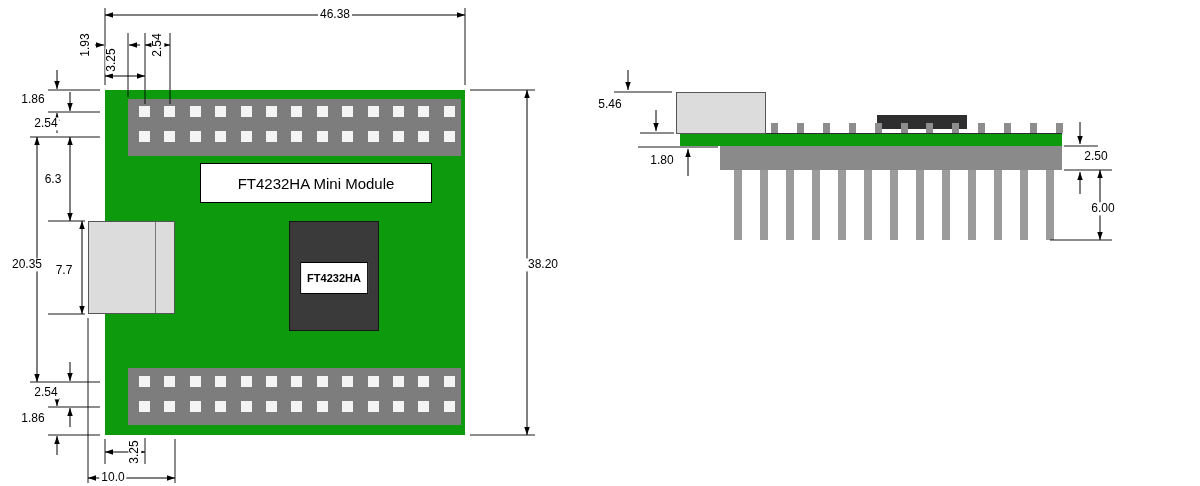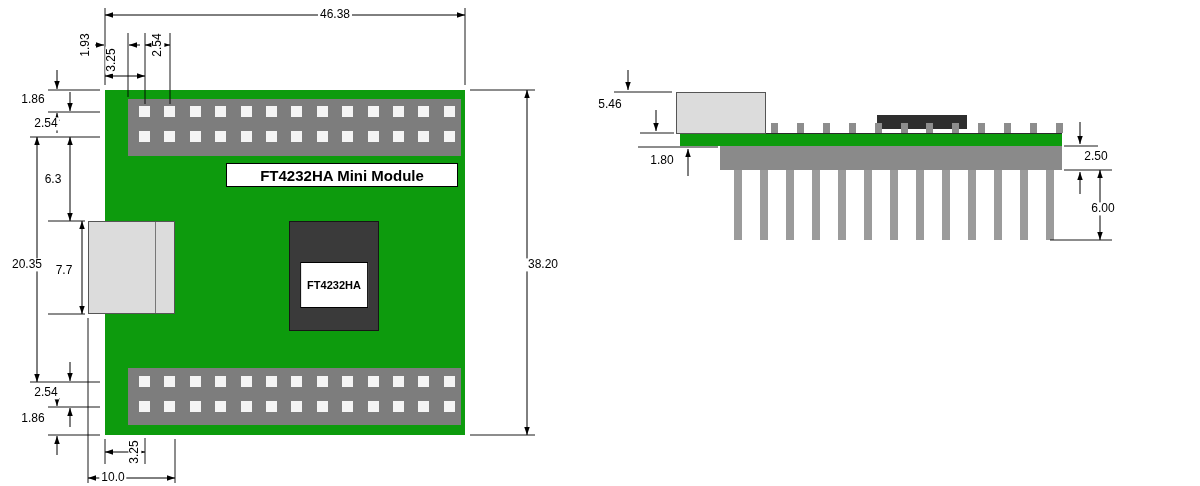--- a/index.html
+++ b/index.html
@@ -8,25 +8,25 @@
        font-family:"Liberation Sans",sans-serif;color:#000}
   .abs{position:absolute}
 
   
   .pcb-top{left:105px;top:90px;width:360px;height:345px;background:var(--pcb-green)}
   .hdr{background:var(--header-gray)}
   .hdr-top{left:128px;top:99px;width:333px;height:57px}
   .hdr-bot{left:128px;top:368px;width:333px;height:57px}
   .pin-row{display:flex;justify-content:space-between;height:11px}
   .pin-sq{width:11px;height:11px;background:var(--pin-white)}
-  .module-label-box{left:226px;top:163px;width:232px;height:24px;background:#fff;border:1px solid #000;
-       display:flex;align-items:center;justify-content:center;font-weight:bold;font-size:15px}
+  .module-label-box{left:200px;top:163px;width:232px;height:40px;background:#fff;border:1px solid #000;
+       display:flex;align-items:center;justify-content:center;font-weight:normal;font-size:15px}
   .chip{left:289px;top:221px;width:90px;height:110px;background:var(--chip-dark);border:1px solid #161616}
   .chip-label{position:absolute;left:50%;top:40px;transform:translateX(-50%);background:#fff;
-       border:1px solid #000;font-size:11px;font-weight:bold;padding:16px 6px;white-space:nowrap}
+       border:1px solid #000;font-size:11px;font-weight:bold;padding:9px 6px;white-space:nowrap}
   .usb-top{left:88px;top:221px;width:87px;height:93px;background:var(--usb-gray);border:1px solid #555}
   .usb-div{position:absolute;right:18px;top:0;bottom:0;width:1px;background:#777}
 
   
   .pcb-side{left:680px;top:133px;width:382px;height:13px;background:var(--pcb-green);border-top:1px solid #2a2a2a}
   .usb-side{left:676px;top:92px;width:90px;height:42px;background:var(--usb-gray);border:1px solid #555}
   .comp-side{left:877px;top:115px;width:90px;height:14px;background:#2e2e2e}
   .stub-row{display:flex;justify-content:space-between;height:10px}
   .stub{width:7px;height:10px;background:#8d8d8d}
   .hdr-side{left:720px;top:146px;width:342px;height:24px;background:var(--side-header-gray)}

